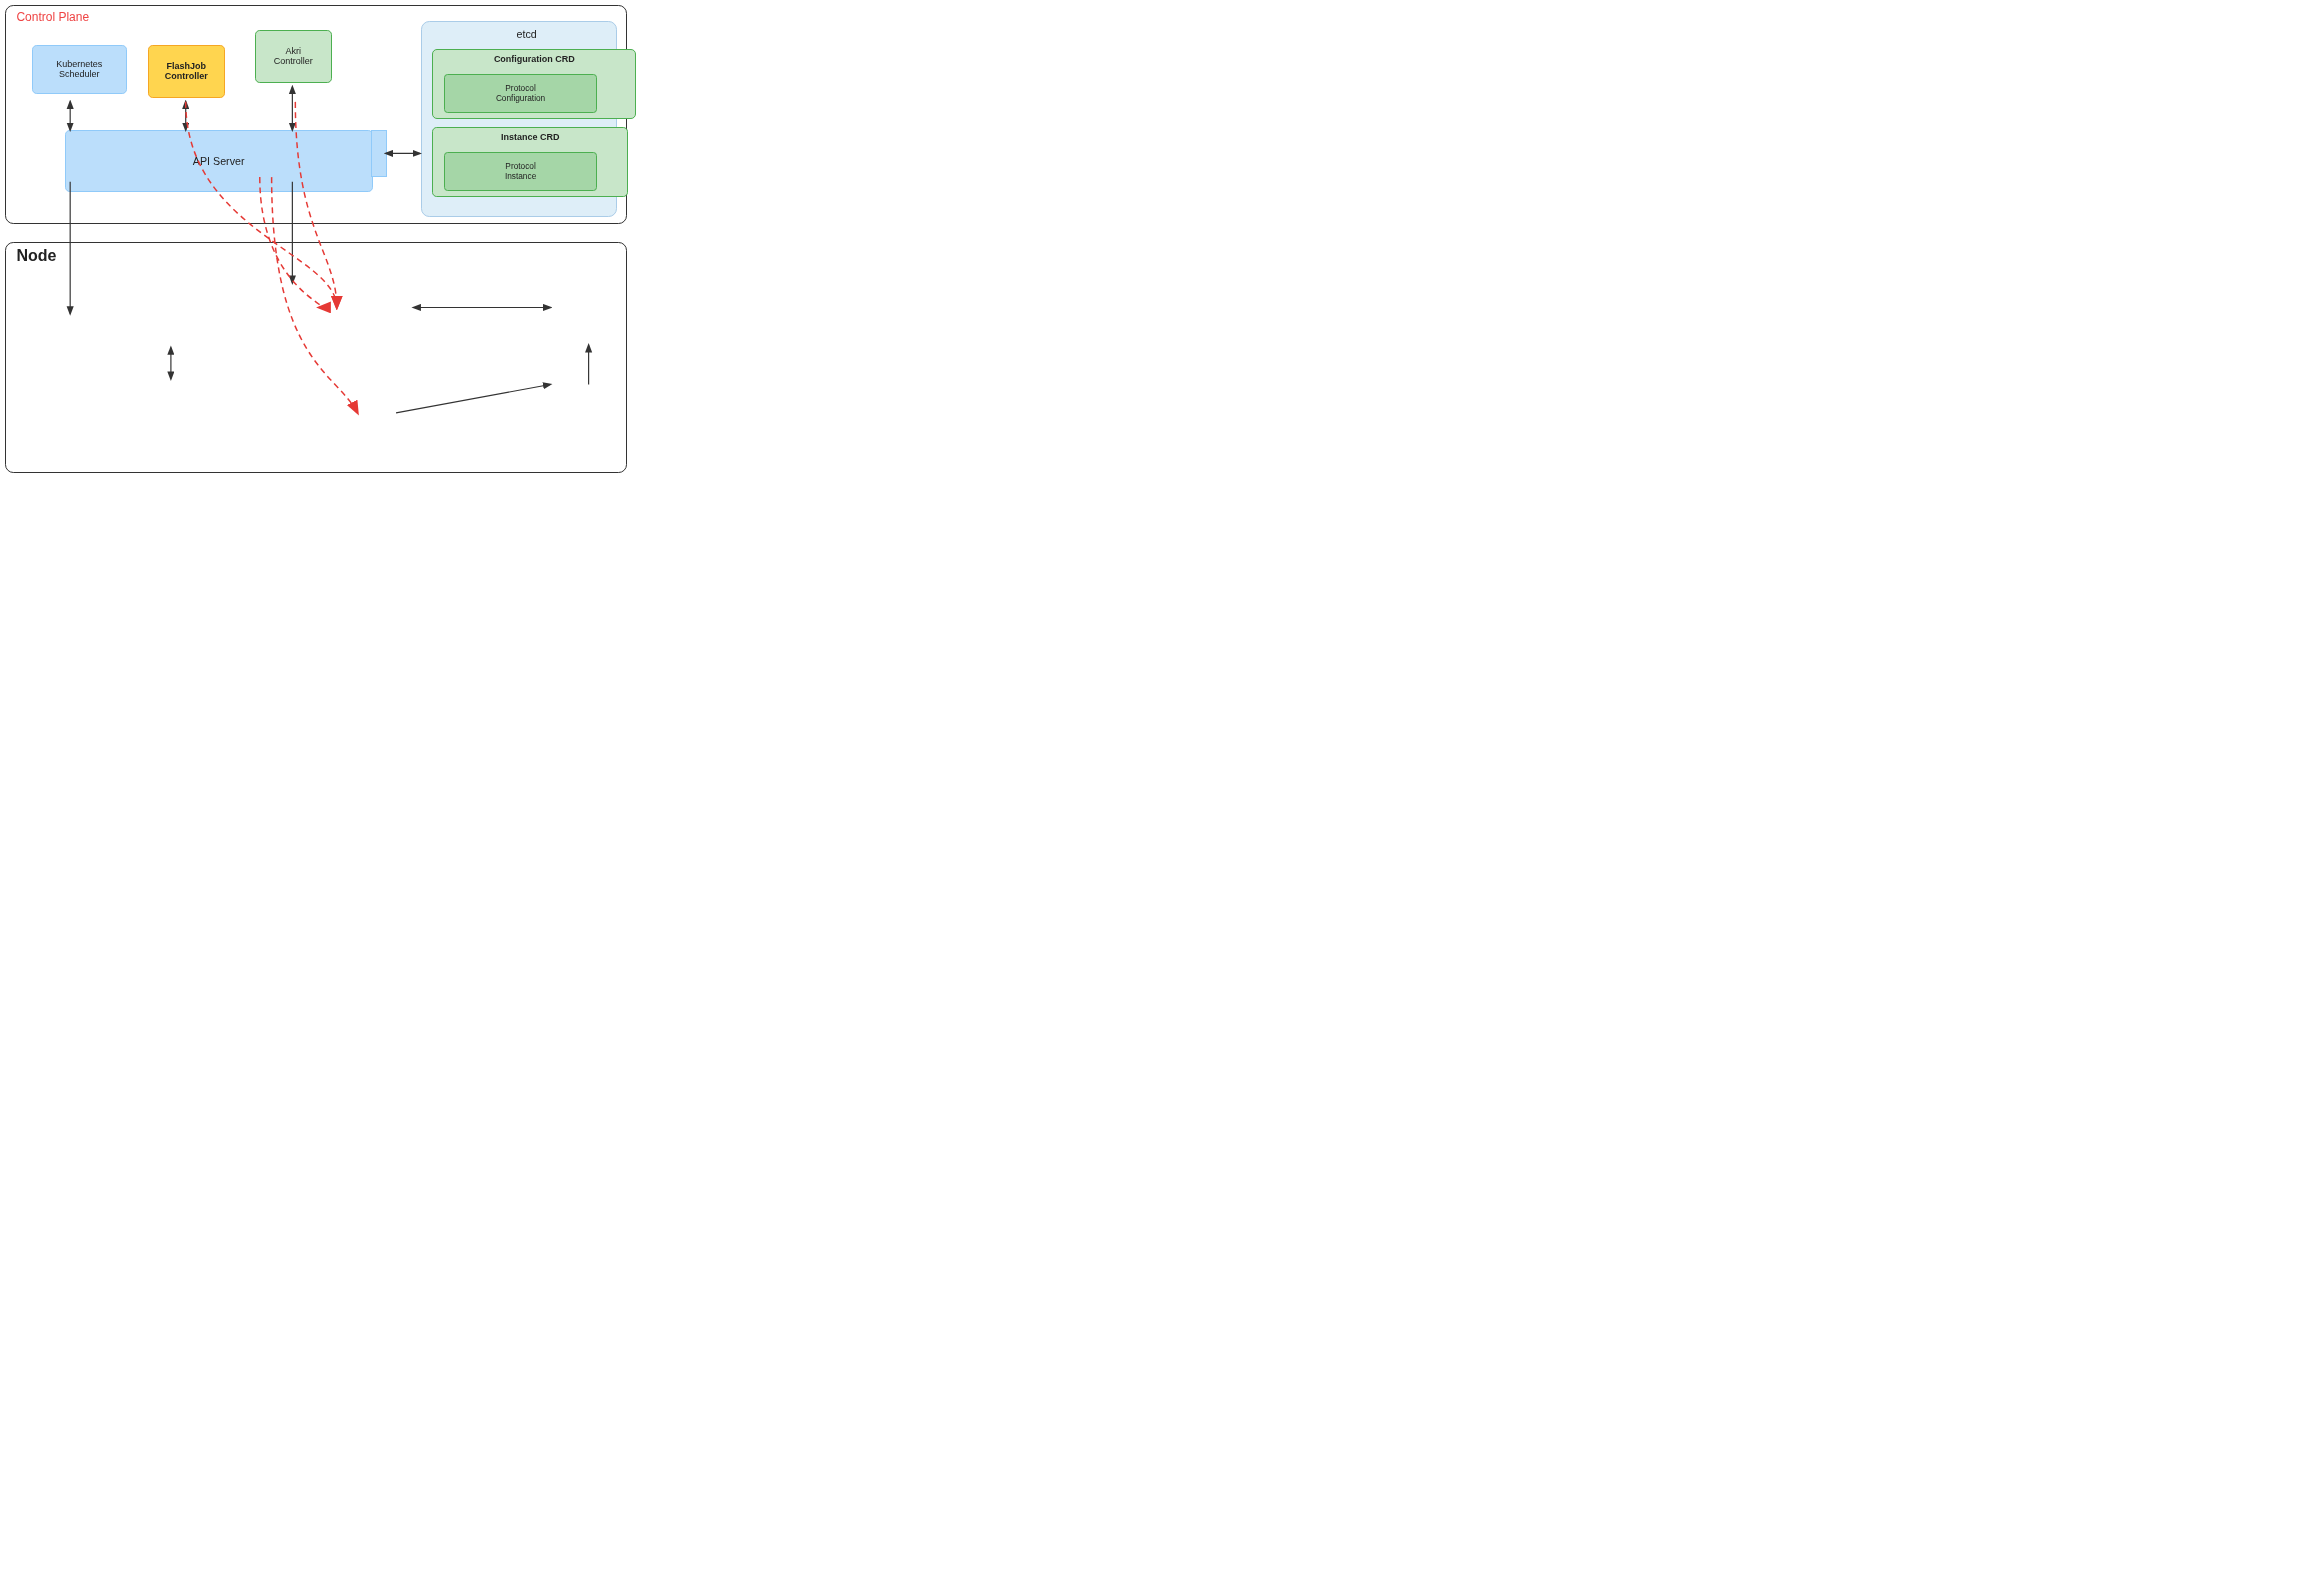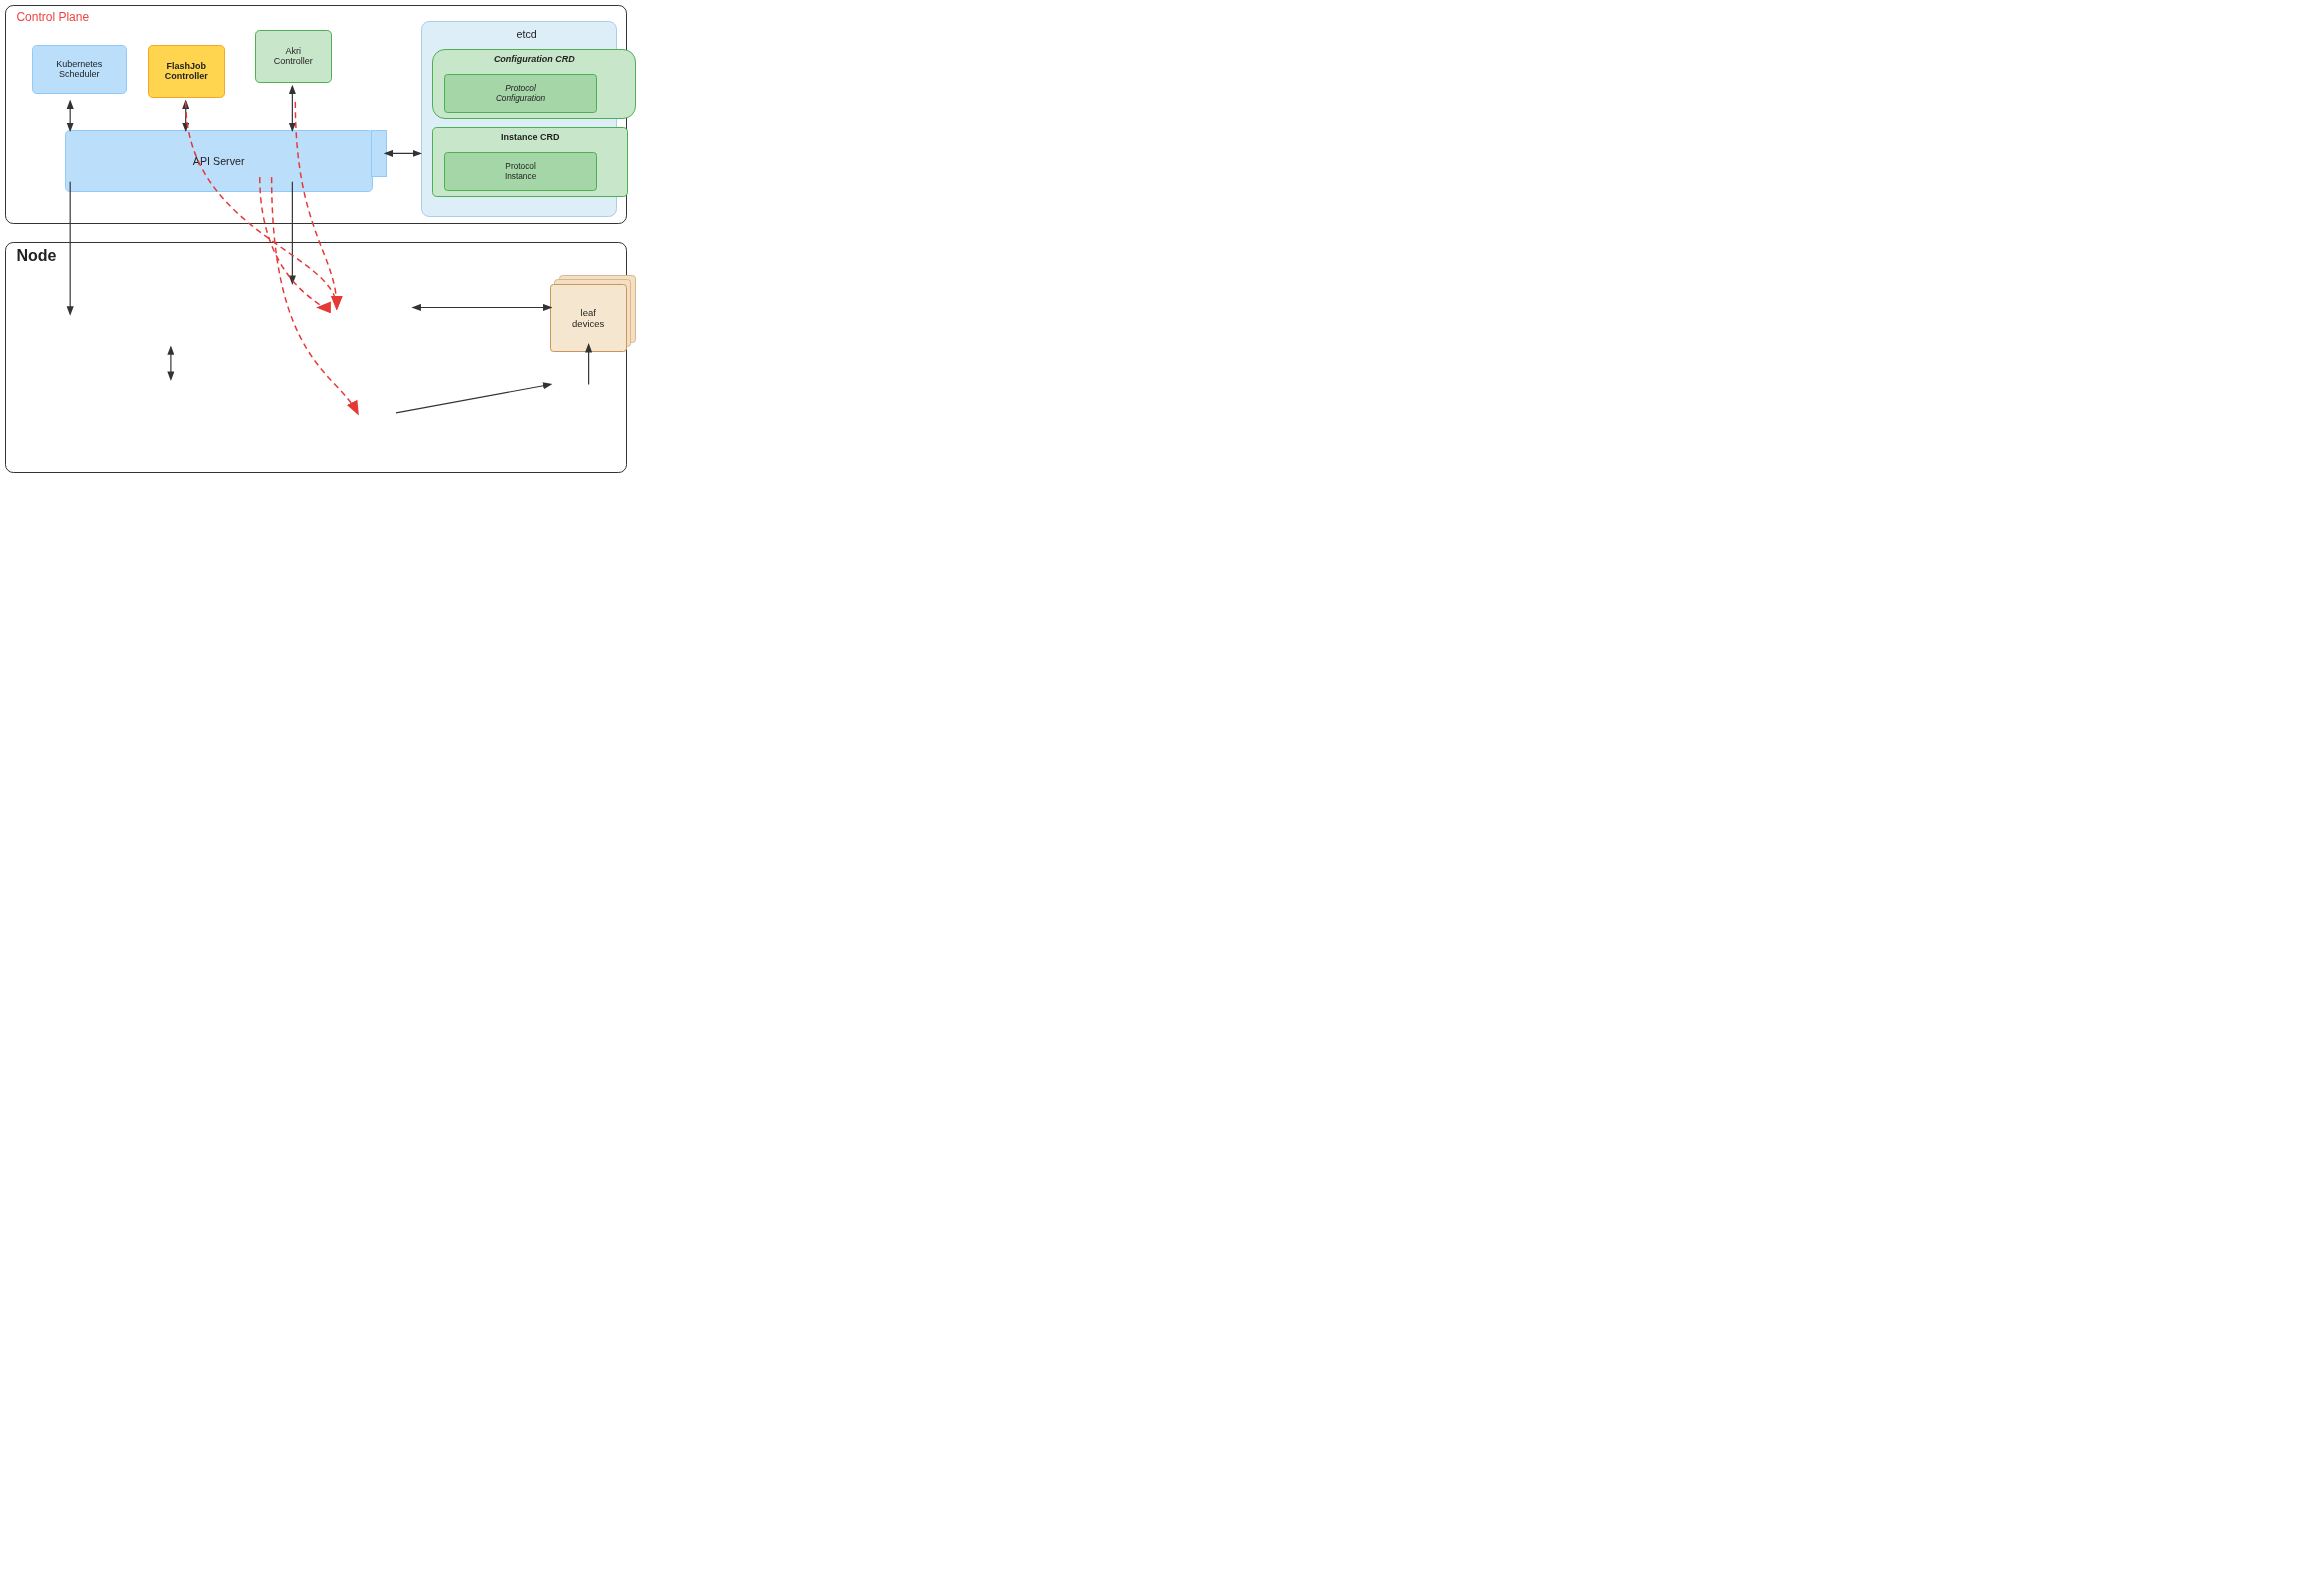--- a/index.html
+++ b/index.html
@@ -82,23 +82,22 @@
     }
 
     
     .config-crd {
       position: absolute;
       top: 27px;
       left: 10.7px;
       width: 204px;
       height: 70px;
       border: 1.5px solid #4caf50;
-      border-radius: 13px;
+      border-radius: 5px;
       background: #c8e6c9;
-      font-style: italic;
     }
     .config-crd-label {
       position: absolute;
       top: 4.7px;
       left: 0;
       width: 100%;
       text-align: center;
       font-size: 9px;
       color: #222;
       font-weight: bold;
@@ -508,27 +507,20 @@
         <span class="broker-pod-label">Broker<br>Pod</span>
       </div>
     </div>
 
     <div class="flashjob-node">
       <span class="flashjob-node-label">FlashJob</span>
     </div>
 
   </div>
 
-  <div class="leaf-stack">
-    <div class="leaf-back2"></div>
-    <div class="leaf-back1"></div>
-    <div class="leaf-front">
-      <span class="leaf-label">leaf<br>devices</span>
-    </div>
-  </div>
 
   <svg class="arrows-svg" viewBox="0 0 1200 826" width="711" height="490">
     <defs>
       <marker id="arrowBlack" markerWidth="8" markerHeight="8" refX="6" refY="3" orient="auto">
         <path d="M0,0 L0,6 L8,3 z" fill="#333"></path>
       </marker>
       <marker id="arrowBlackRev" markerWidth="8" markerHeight="8" refX="2" refY="3" orient="auto">
         <path d="M8,0 L8,6 L0,3 z" fill="#333"></path>
       </marker>
       <marker id="arrowRed" markerWidth="10" markerHeight="10" refX="8" refY="4" orient="auto">

